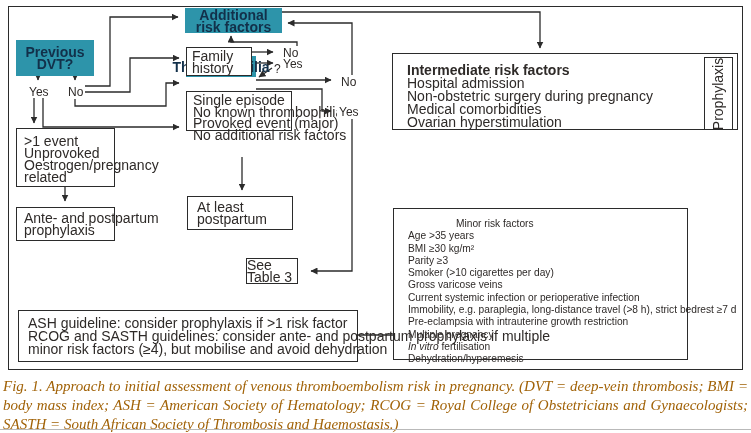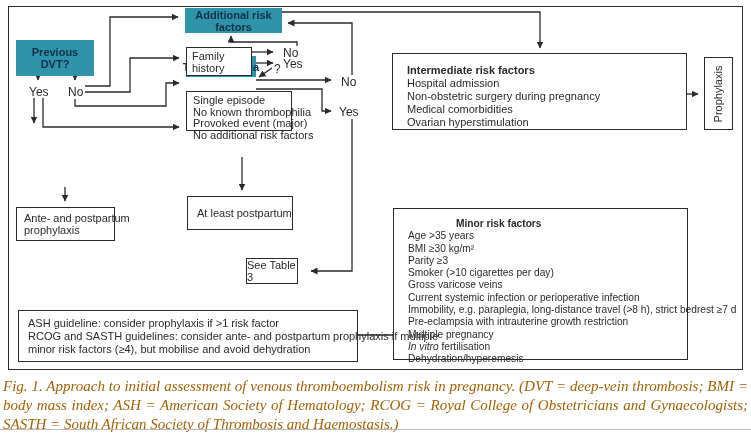--- a/index.html
+++ b/index.html
@@ -1,21 +1,21 @@
 <!DOCTYPE html>
 <html><head>
 <meta charset="utf-8">
 <style>
   html,body{margin:0;padding:0;background:#ffffff;}
   #stage{
     position:relative;width:751px;height:433px;background:#ffffff;overflow:hidden;
     font-family:"Liberation Sans","DejaVu Sans",sans-serif;color:#2e2a28;
   }
   #frame{position:absolute;left:8px;top:6px;width:735px;height:364px;border:1.4px solid #2b2b2b;box-sizing:border-box;}
-  .box{position:absolute;box-sizing:border-box;font-size:11px;line-height:12px;}
+  .box{position:absolute;box-sizing:border-box;font-size:14px;line-height:12px;}
   .teal{background:#2d94aa;color:#12304a;font-weight:bold;display:flex;align-items:center;justify-content:center;text-align:center;}
   .white{background:#ffffff;border:1.2px solid #2b2b2b;}
   .lbl{position:absolute;font-size:12px;color:#2e2a28;}
   .ln{display:block;white-space:nowrap;}
   svg#wires{position:absolute;left:0;top:0;pointer-events:none;}
   .vert{transform:rotate(-90deg);transform-origin:center;white-space:nowrap;}
   #caption{
     position:absolute;left:3px;top:377px;width:745px;
     font-family:"Liberation Serif","DejaVu Serif",serif;font-style:italic;
     font-size:15px;line-height:19px;text-align:justify;color:#a16207;
@@ -67,40 +67,46 @@
 
   <div class="box white" style="left:186px;top:47px;width:66px;height:29px;display:flex;align-items:center;padding-left:5px;">Family history</div>
 
   <div class="box white" style="left:186px;top:91px;width:106px;height:40px;padding:3px 0 12px 6px;line-height:11.6px;">
     <span class="ln">Single episode</span>
     <span class="ln">No known thrombophilia</span>
     <span class="ln">Provoked event (major)</span>
     <span class="ln">No additional risk factors</span>
   </div>
 
+  <div class="box white" style="left:16px;top:128px;width:99px;height:59px;padding:6px 0 0 7px;line-height:12px;">
+    <span class="ln">&gt;1 event</span>
+    <span class="ln">Unprovoked</span>
+    <span class="ln">Oestrogen/pregnancy</span>
+    <span class="ln">related</span>
+  </div>
 
   <div class="box white" style="left:16px;top:207px;width:99px;height:34px;padding:4px 0 0 7px;line-height:12px;">
     <span class="ln">Ante- and postpartum</span>
     <span class="ln">prophylaxis</span>
   </div>
 
   <div class="box white" style="left:187px;top:196px;width:106px;height:34px;display:flex;align-items:center;padding-left:9px;">At least postpartum</div>
 
   <div class="box white" style="left:246px;top:258px;width:52px;height:26px;display:flex;align-items:center;justify-content:center;">See Table 3</div>
 
-  <div class="box white" style="left:392px;top:53px;width:295px;height:77px;padding:10px 0 16px 14px;line-height:13px;">
+  <div class="box white" style="left:392px;top:53px;width:346px;height:77px;padding:10px 0 16px 14px;line-height:13px;">
     <span class="ln" style="font-weight:bold;">Intermediate risk factors</span>
     <span class="ln">Hospital admission</span>
     <span class="ln">Non-obstetric surgery during pregnancy</span>
     <span class="ln">Medical comorbidities</span>
     <span class="ln">Ovarian hyperstimulation</span>
   </div>
 
   <div class="box white" style="left:393px;top:208px;width:295px;height:152px;padding:9px 0 0 14px;line-height:12.3px;font-size:10.2px;">
-    <span class="ln" style="font-weight:bold;padding-left:48px;">Minor risk factors</span>
+    <span class="ln" style="font-weight:normal;padding-left:48px;">Minor risk factors</span>
     <span class="ln">Age &gt;35 years</span>
     <span class="ln">BMI ≥30 kg/m²</span>
     <span class="ln">Parity ≥3</span>
     <span class="ln">Smoker (&gt;10 cigarettes per day)</span>
     <span class="ln">Gross varicose veins</span>
     <span class="ln">Current systemic infection or perioperative infection</span>
     <span class="ln">Immobility, e.g. paraplegia, long-distance travel (&gt;8 h), strict bedrest ≥7 d</span>
     <span class="ln">Pre-eclampsia with intrauterine growth restriction</span>
     <span class="ln">Multiple pregnancy</span>
     <span class="ln"><i>In vitro</i><span> fertilisation</span></span>

